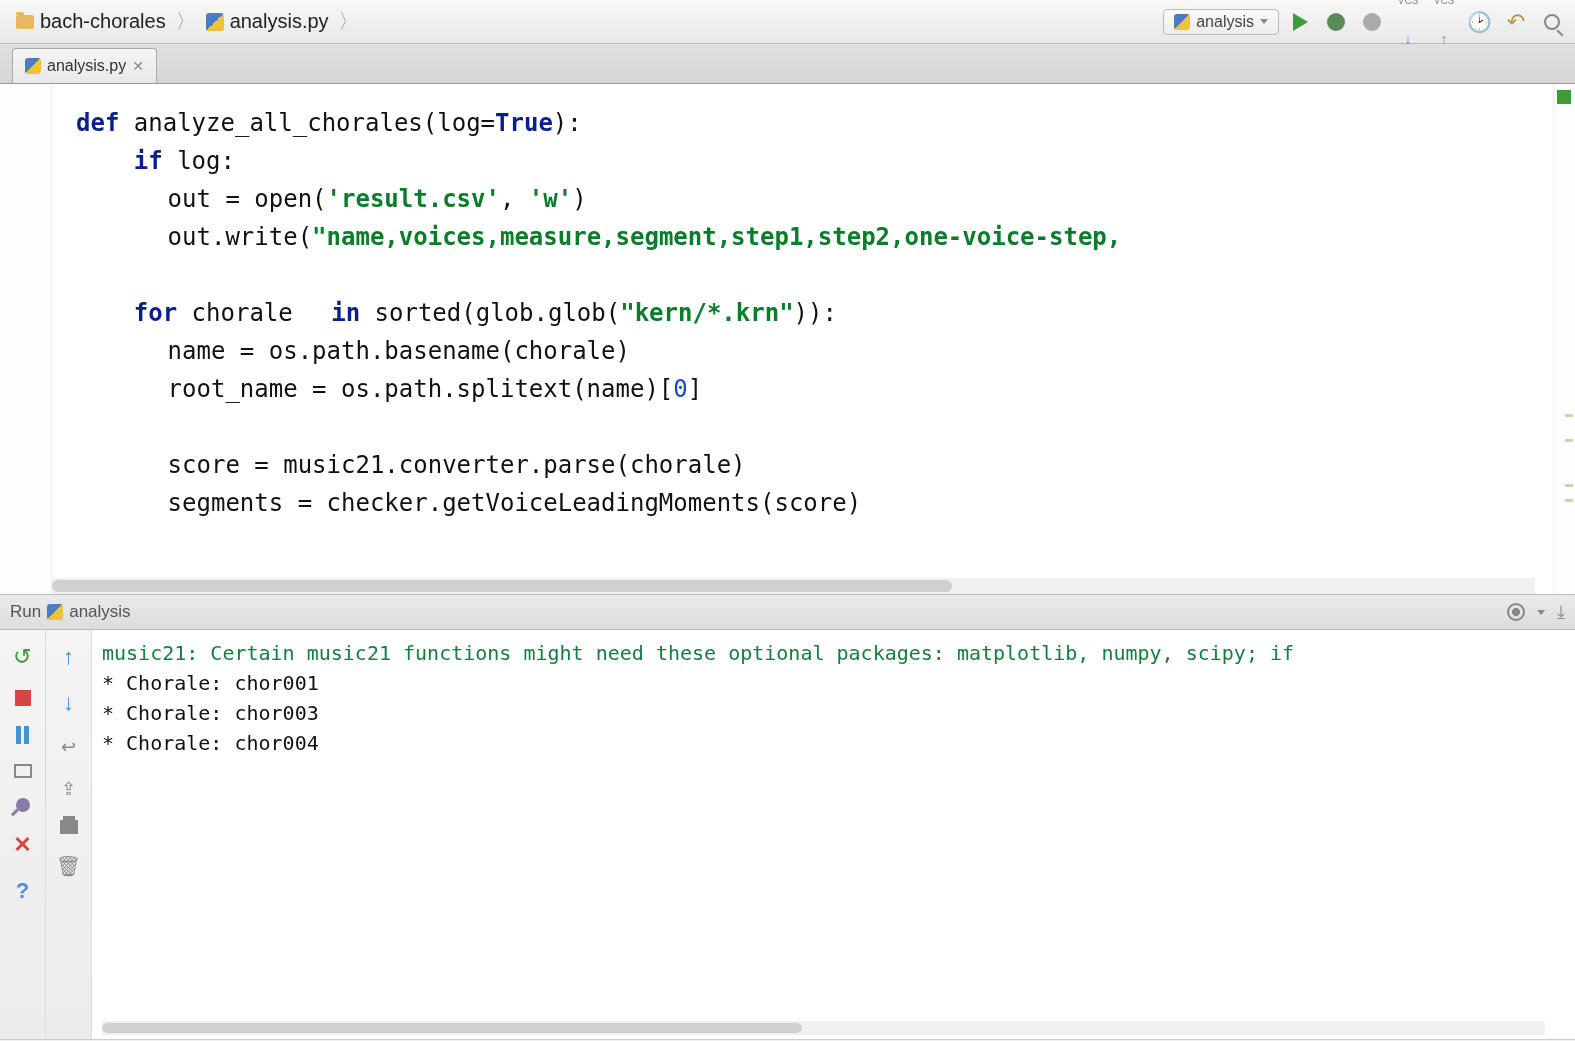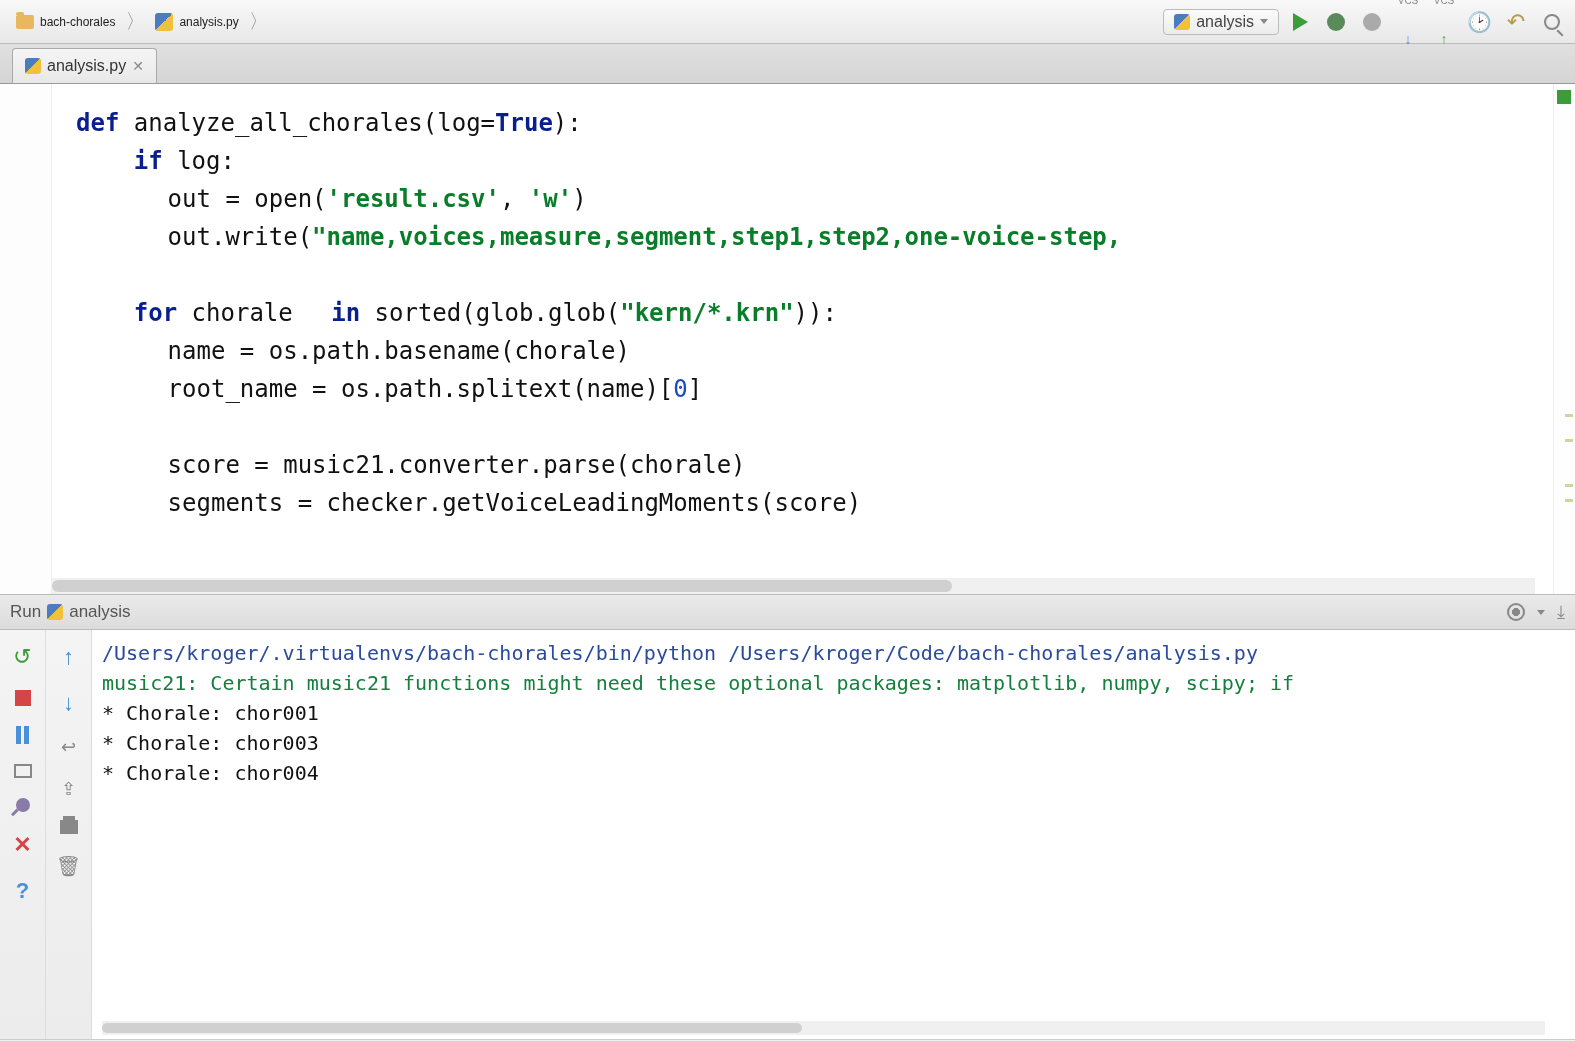--- a/index.html
+++ b/index.html
@@ -23,21 +23,21 @@
   display: flex;
   align-items: center;
   gap: 2px;
   flex: 1;
 }
 .crumb {
   display: flex;
   align-items: center;
   padding: 3px 8px;
   border-radius: 3px;
-  font-size: 12px;
+  font-size: 20px;
   color: #222;
   gap: 6px;
 }
 .crumb-sep {
   color: #999;
   font-size: 20px;
 }
 .folder-icon {
   width: 18px; height: 14px;
   background: #e8b860;
@@ -343,21 +343,20 @@
   </div>
   <div class="run-left-col2">
     <span class="up-arrow">↑</span>
     <span class="down-arrow">↓</span>
     <span class="wrap-icon">↩</span>
     <span class="export-icon">⇪</span>
     <span class="print-icon"></span>
     <span class="trash-icon">🗑</span>
   </div>
   <div class="console">
-<div class="cmd">/Users/kroger/.virtualenvs/bach-chorales/bin/python /Users/kroger/Code/bach-chorales/analysis.py</div>
 <div class="warn">music21: Certain music21 functions might need these optional packages: matplotlib, numpy, scipy; if</div>
 <div>* Chorale:  chor001</div>
 <div>* Chorale:  chor003</div>
 <div>* Chorale:  chor004</div>
     <div class="console-scroll">
         <div class="thumb"></div>
       </div>
   </div>
 </div>
 

